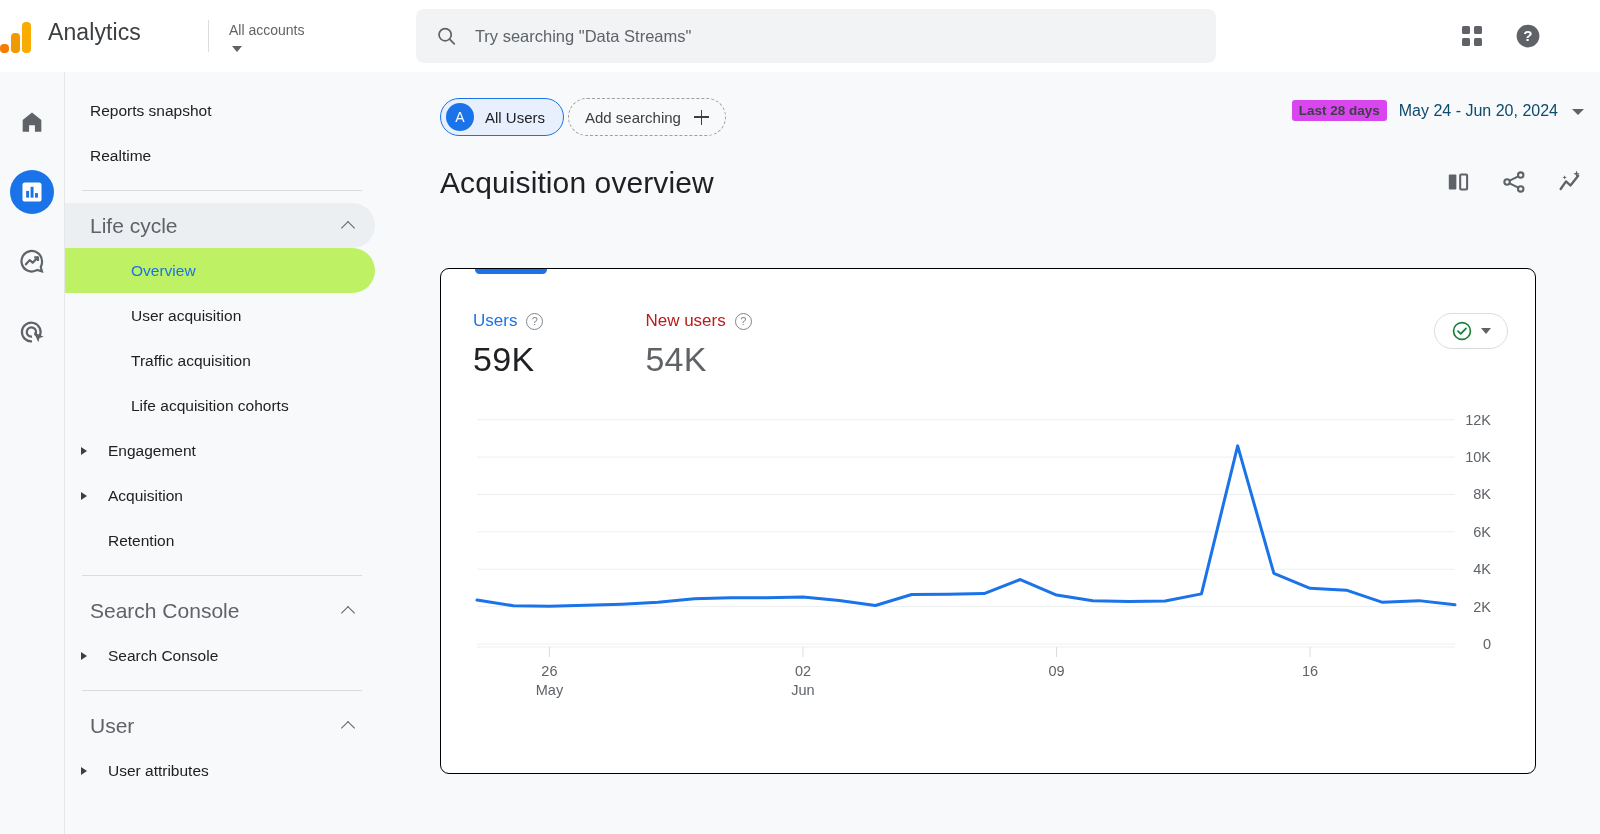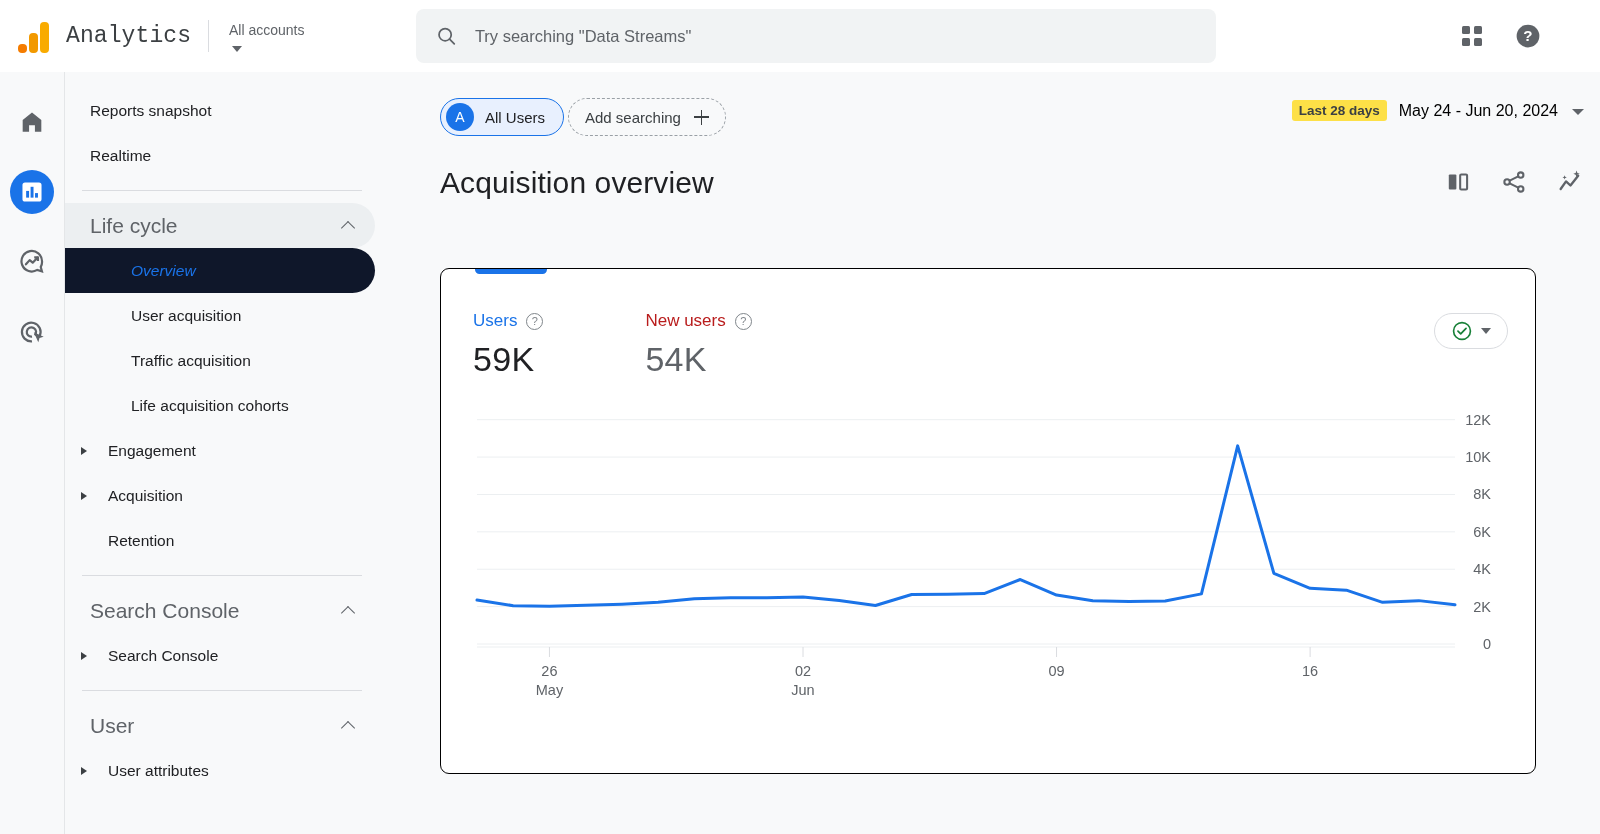--- a/index.html
+++ b/index.html
@@ -9,21 +9,21 @@
     background: #ffffff;
     overflow: hidden;
   }
   .app { position: relative; width: 1600px; height: 834px; background: #f8f9fa; }
 
   
   .topbar {
     position: absolute; top: 0; left: 0; width: 1600px; height: 72px;
     background: #ffffff; display: flex; align-items: center;
   }
-  .brand { display: flex; align-items: center; padding-left: 18px; width: 200px; font-family: Liberation Mono, monospace; }
+  .brand { display: flex; width: 200px; }
   .ga-logo { width: 34px; height: 34px; position: relative; margin-right: 14px; }
   .ga-logo i { position: absolute; bottom: 0; border-radius: 4px; display: block; }
   .ga-bar-a { left: 0; width: 9px; height: 9px; border-radius: 50%; background: #f57c00; }
   .ga-bar-b { left: 11px; width: 9px; height: 20px; background: #f29900; }
   .ga-bar-c { left: 22px; width: 9px; height: 31px; background: #f9ab00; }
   .brand-name { font-size: 23px; color: #3c4043; letter-spacing: .1px; }
   .brand-sep { width: 1px; height: 32px; background: #dadce0; margin: 0 20px 0 8px; }
   .acct { display: flex; flex-direction: column; justify-content: center; cursor: pointer; }
   .acct-label { font-size: 14px; color: #5f6368; line-height: 18px; }
   .acct-caret {
@@ -70,21 +70,21 @@
   }
   .nav-row .tri {
     position: absolute; left: 16px; width: 0; height: 0;
   }
   .tri-right { border-top: 4.5px solid transparent; border-bottom: 4.5px solid transparent; border-left: 6px solid #3c4043; }
   .tri-down { border-left: 4.5px solid transparent; border-right: 4.5px solid transparent; border-top: 6px solid #3c4043; }
   .nav-label { font-size: 15.5px; color: #202124; }
   .nav-row.l0 .nav-label { padding-left: 25px; }
   .nav-row.l1 .nav-label { padding-left: 43px; }
   .nav-row.l2 .nav-label { padding-left: 66px; }
-  .nav-row.selected { background: #0f172a; width: 310px; font-style: italic; }
+  .nav-row.selected { background: #bef264; width: 310px; }
   .nav-row.selected .nav-label { color: #1a73e8; }
   .nav-row.expanded { background: #e8eaed; width: 310px; }
   .section-head {
     height: 45px; display: flex; align-items: center; justify-content: space-between;
     width: 310px; padding-left: 25px; padding-right: 22px; border-radius: 0 24px 24px 0; cursor: pointer;
   }
   .section-head.shaded { background: #eceff1; }
   .section-title { font-size: 21px; color: #5f6368; }
   .chev-up {
     width: 10px; height: 10px; border-left: 1.8px solid #5f6368; border-top: 1.8px solid #5f6368;
@@ -108,24 +108,24 @@
   .chip-add { left: 128px; border: 1px dashed #9aa0a6; background: transparent; padding: 0 16px; color: #3c4043; }
   .plus-ico { position: relative; width: 15px; height: 15px; margin-left: 13px; }
   .plus-ico::before, .plus-ico::after { content: ""; position: absolute; background: #3c4043; }
   .plus-ico::before { left: 0; top: 6.6px; width: 15px; height: 1.8px; }
   .plus-ico::after { top: 0; left: 6.6px; height: 15px; width: 1.8px; }
 
   .daterange {
     position: absolute; right: 16px; top: 28px; display: flex; align-items: center; cursor: pointer;
   }
   .date-badge {
-    background: #fde047; color: #3c4043; font-size: 13.5px; font-weight: bold;
+    background: #d946ef; color: #3c4043; font-size: 13.5px; font-weight: bold;
     padding: 3px 7px; border-radius: 3px; margin-right: 12px;
   }
-  .date-text { font-size: 16px; color: #000000; }
+  .date-text { font-size: 16px; color: #0c4a6e; }
   .date-caret {
     width: 0; height: 0; margin-left: 14px; margin-top: 2px;
     border-left: 6px solid transparent; border-right: 6px solid transparent; border-top: 6.5px solid #5f6368;
   }
 
   .page-title {
     position: absolute; left: 0; top: 94px; font-size: 30px; color: #202124; letter-spacing: .1px;
   }
   .title-actions { position: absolute; right: 16px; top: 96px; display: flex; align-items: center; gap: 28px; }
 

